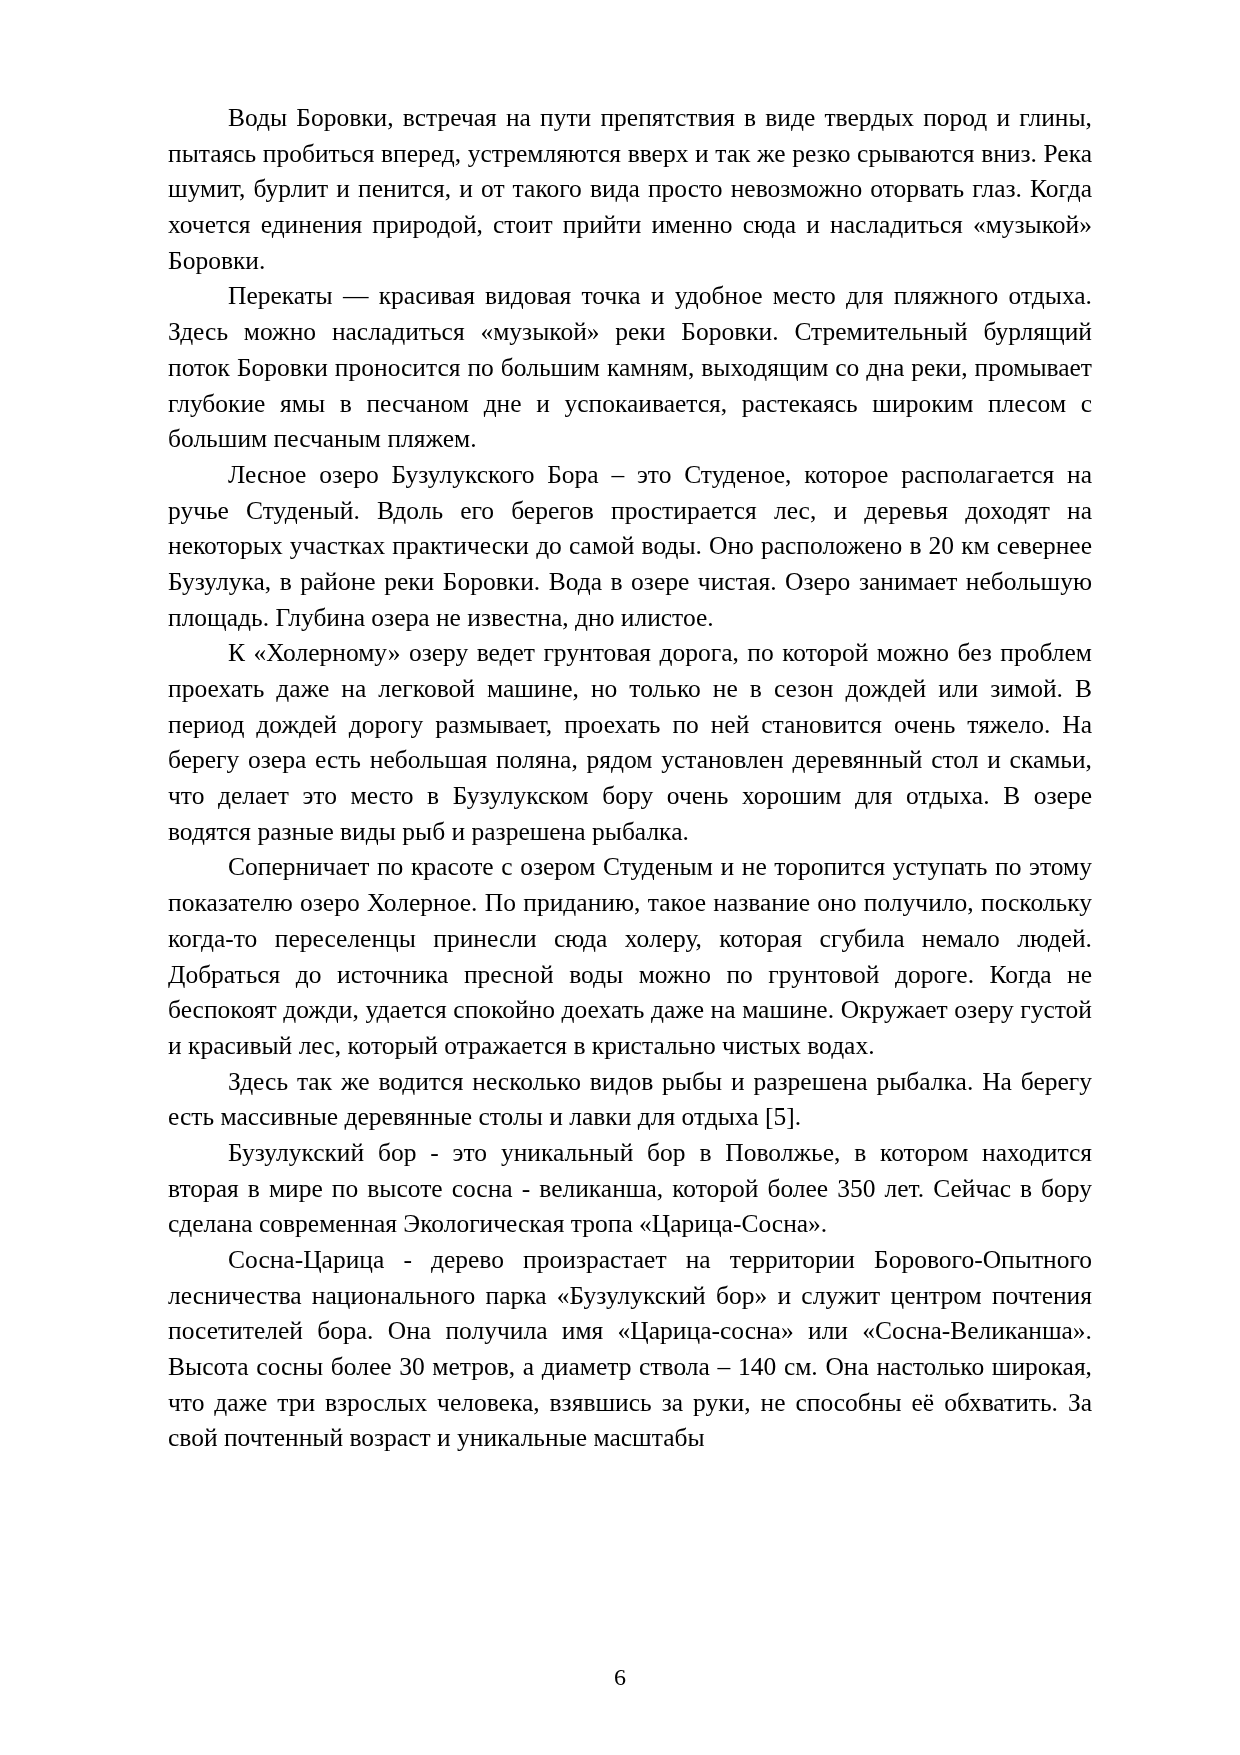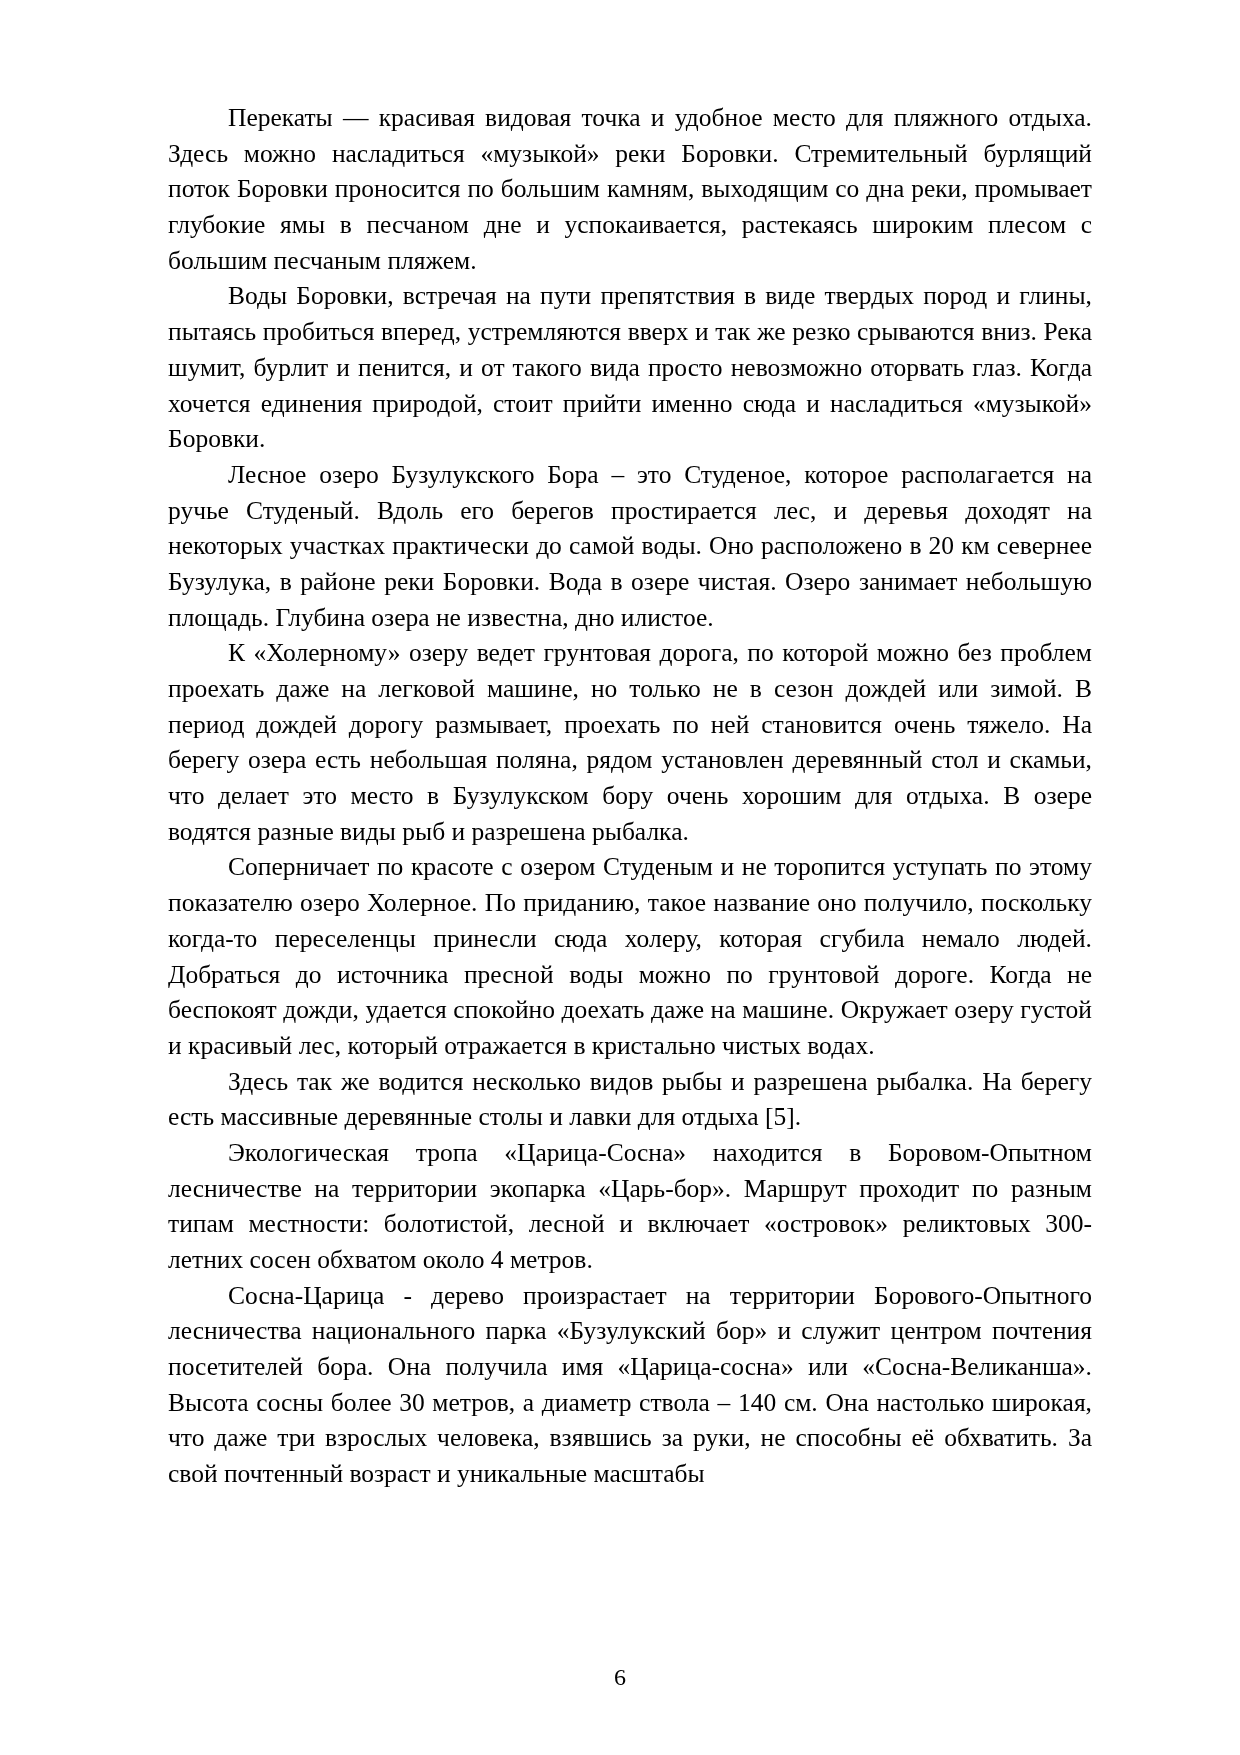--- a/index.html
+++ b/index.html
@@ -43,23 +43,23 @@
     text-align: center;
     font-size: 24px;
     font-family: "Liberation Serif", "DejaVu Serif", serif;
   }
 </style>
 </head>
 <body>
 
 <div class="page">
   <div class="doc-body">
+    <p>Воды Боровки, встречая на пути препятствия в виде твердых пород и глины, пытаясь пробиться вперед, устремляются вверх и так же резко срываются вниз. Река шумит, бурлит и пенится, и от такого вида просто невозможно оторвать глаз. Когда хочется единения природой, стоит прийти именно сюда и насладиться «музыкой» Боровки.</p>
     <p>Перекаты — красивая видовая точка и удобное место для пляжного отдыха. Здесь можно насладиться «музыкой» реки Боровки. Стремительный бурлящий поток Боровки проносится по большим камням, выходящим со дна реки, промывает глубокие ямы в песчаном дне и успокаивается, растекаясь широким плесом с большим песчаным пляжем.</p>
-    <p>Воды Боровки, встречая на пути препятствия в виде твердых пород и глины, пытаясь пробиться вперед, устремляются вверх и так же резко срываются вниз. Река шумит, бурлит и пенится, и от такого вида просто невозможно оторвать глаз. Когда хочется единения природой, стоит прийти именно сюда и насладиться «музыкой» Боровки.</p>
     <p>Лесное озеро Бузулукского Бора – это Студеное, которое располагается на ручье Студеный. Вдоль его берегов простирается лес, и деревья доходят на некоторых участках практически до самой воды. Оно расположено в 20 км севернее Бузулука, в районе реки Боровки. Вода в озере чистая. Озеро занимает небольшую площадь. Глубина озера не известна, дно илистое.</p>
     <p>К «Холерному» озеру ведет грунтовая дорога, по которой можно без проблем проехать даже на легковой машине, но только не в сезон дождей или зимой. В период дождей дорогу размывает, проехать по ней становится очень тяжело. На берегу озера есть небольшая поляна, рядом установлен деревянный стол и скамьи, что делает это место в Бузулукском бору очень хорошим для отдыха. В озере водятся разные виды рыб и разрешена рыбалка.</p>
     <p>Соперничает по красоте с озером Студеным и не торопится уступать по этому показателю озеро Холерное. По приданию, такое название оно получило, поскольку когда-то переселенцы принесли сюда холеру, которая сгубила немало людей. Добраться до источника пресной воды можно по грунтовой дороге. Когда не беспокоят дожди, удается спокойно доехать даже на машине. Окружает озеру густой и красивый лес, который отражается в кристально чистых водах.</p>
     <p>Здесь так же водится несколько видов рыбы и разрешена рыбалка. На берегу есть массивные деревянные столы и лавки для отдыха [5].</p>
-    <p>Экологическая тропа «Царица-Сосна» находится в Боровом-Опытном лесничестве на территории экопарка «Царь-бор». Маршрут проходит по разным типам местности: болотистой, лесной и включает «островок» реликтовых 300-летних сосен обхватом около 4 метров.</p>
+    <p>Бузулукский бор - это уникальный бор в Поволжье, в котором находится вторая в мире по высоте сосна - великанша, которой более 350 лет. Сейчас в бору сделана современная Экологическая тропа «Царица-Сосна».</p>
     <p>Сосна-Царица - дерево произрастает на территории Борового-Опытного лесничества национального парка «Бузулукский бор» и служит центром почтения посетителей бора. Она получила имя «Царица-сосна» или «Сосна-Великанша». Высота сосны более 30 метров, а диаметр ствола – 140 см. Она настолько широкая, что даже три взрослых человека, взявшись за руки, не способны её обхватить. За свой почтенный возраст и уникальные масштабы</p>
   </div>
   <div class="page-number">6</div>
 </div>
 
 </body></html>

